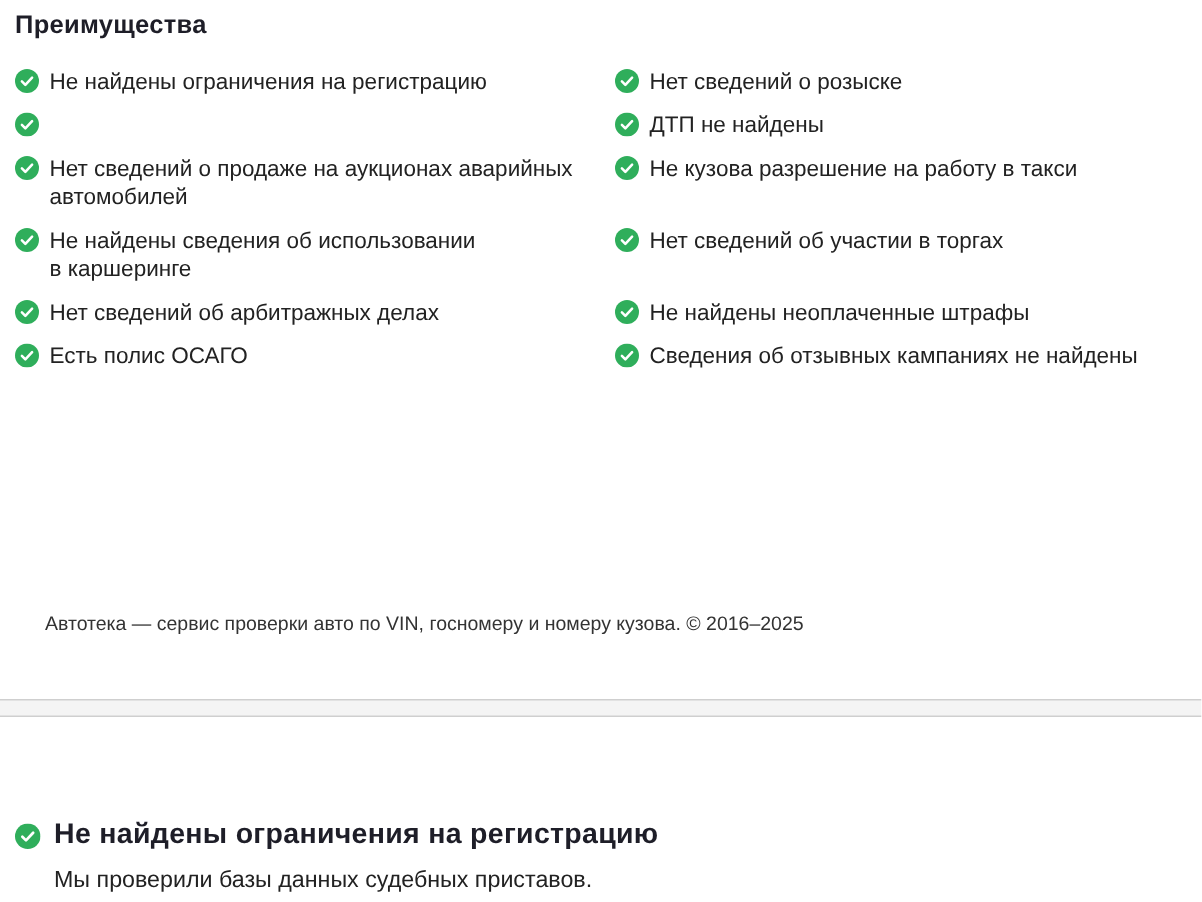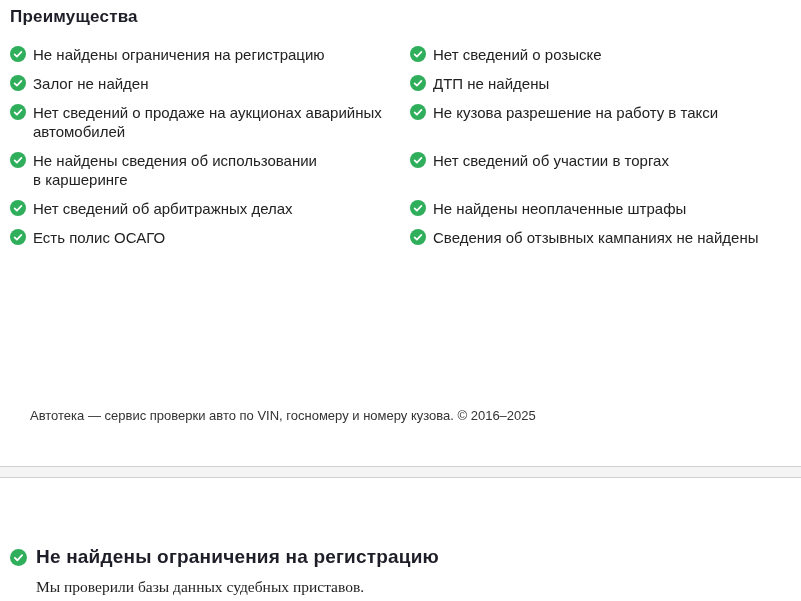--- a/index.html
+++ b/index.html
@@ -103,21 +103,20 @@
     font-weight: bold;
     letter-spacing: 0.2px;
     color: var(--heading-text, #1e1e28);
   }
   .detail-description {
     margin-left: 26px;
     margin-top: 10px;
     font-size: 15.5px;
     line-height: 18px;
     color: var(--body-text, #222222);
-    font-family: Liberation Serif, serif;
   }
 </style>
 </head>
 <body>
 
 <div class="page">
 
   <div class="page-title">Преимущества</div>
 
   <div class="adv-grid">
@@ -141,21 +140,20 @@
       <span class="adv-label">Нет сведений о розыске</span>
     </div>
 
     <div class="adv-item">
       <span class="check-icon">
           <svg viewBox="0 0 16 16" width="16" height="16">
             <circle cx="8" cy="8" r="8" fill="currentColor"></circle>
             <path d="M4.6 8.3l2.3 2.3 4.5-4.8" stroke="#fff" stroke-width="1.7" fill="none" stroke-linecap="round" stroke-linejoin="round"></path>
           </svg>
         </span>
-      <span class="adv-label">Залог не найден</span>
     </div>
 
     <div class="adv-item">
       <span class="check-icon">
           <svg viewBox="0 0 16 16" width="16" height="16">
             <circle cx="8" cy="8" r="8" fill="currentColor"></circle>
             <path d="M4.6 8.3l2.3 2.3 4.5-4.8" stroke="#fff" stroke-width="1.7" fill="none" stroke-linecap="round" stroke-linejoin="round"></path>
           </svg>
         </span>
       <span class="adv-label">ДТП не найдены</span>

